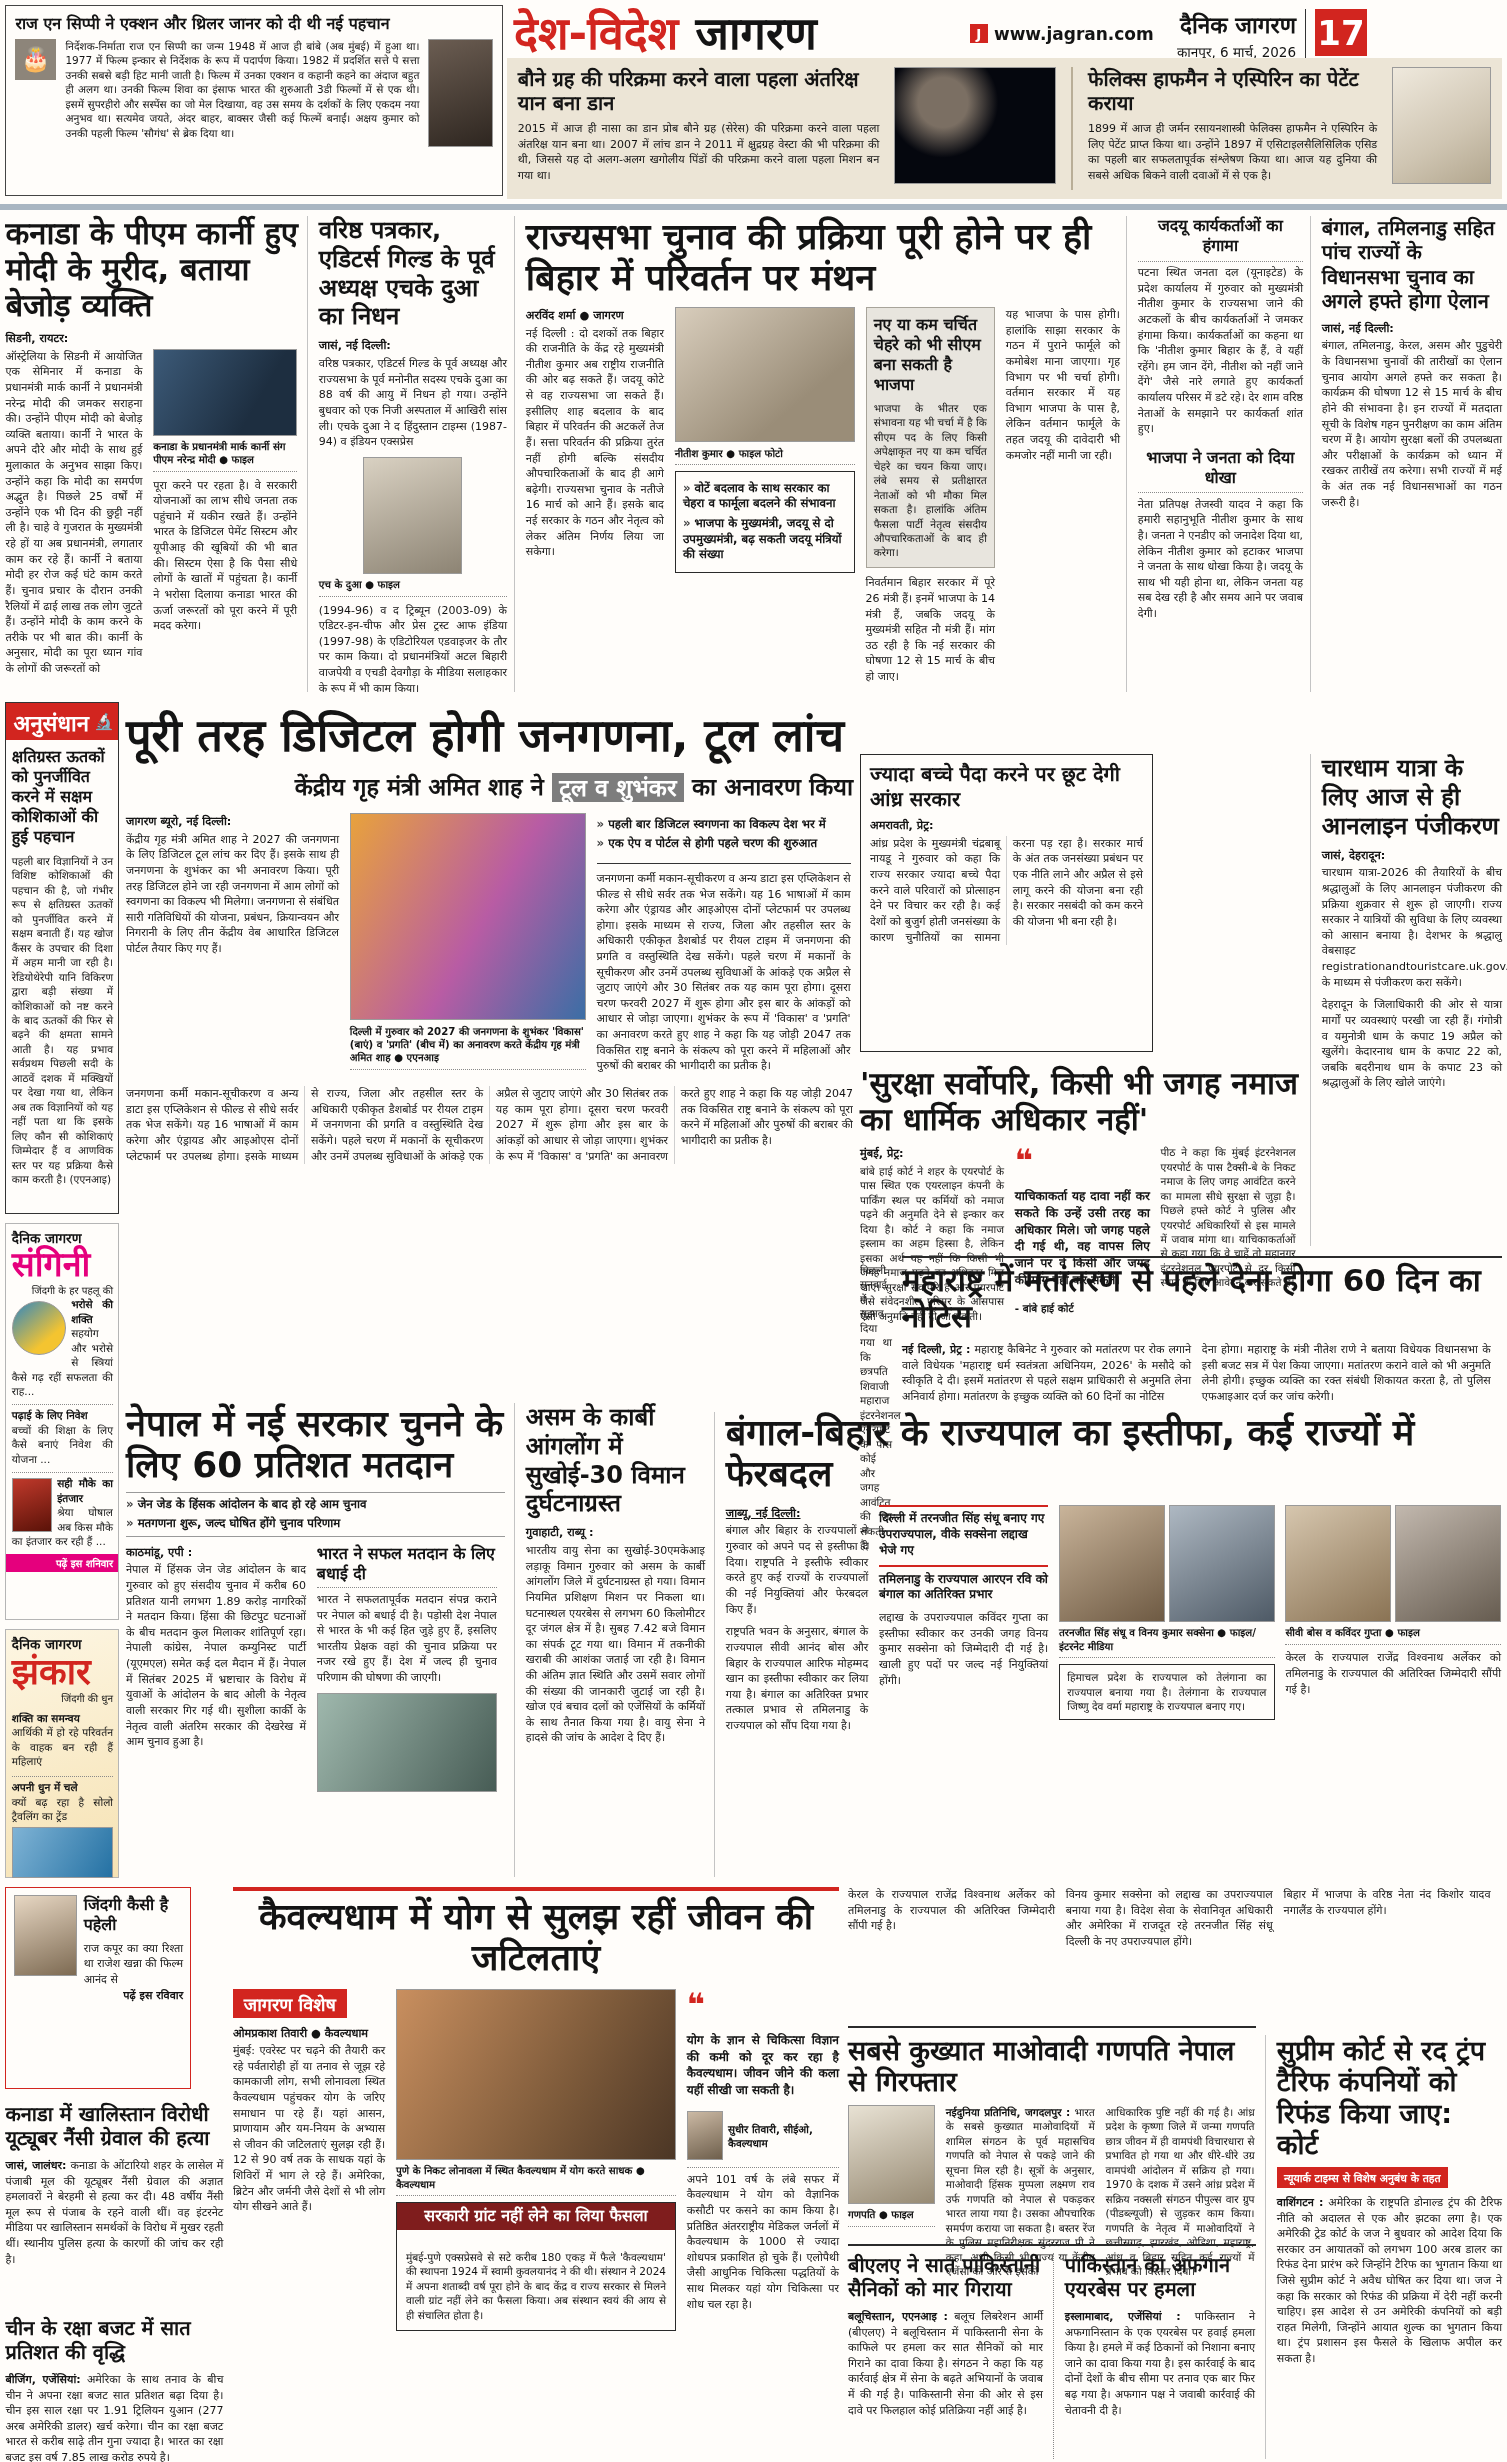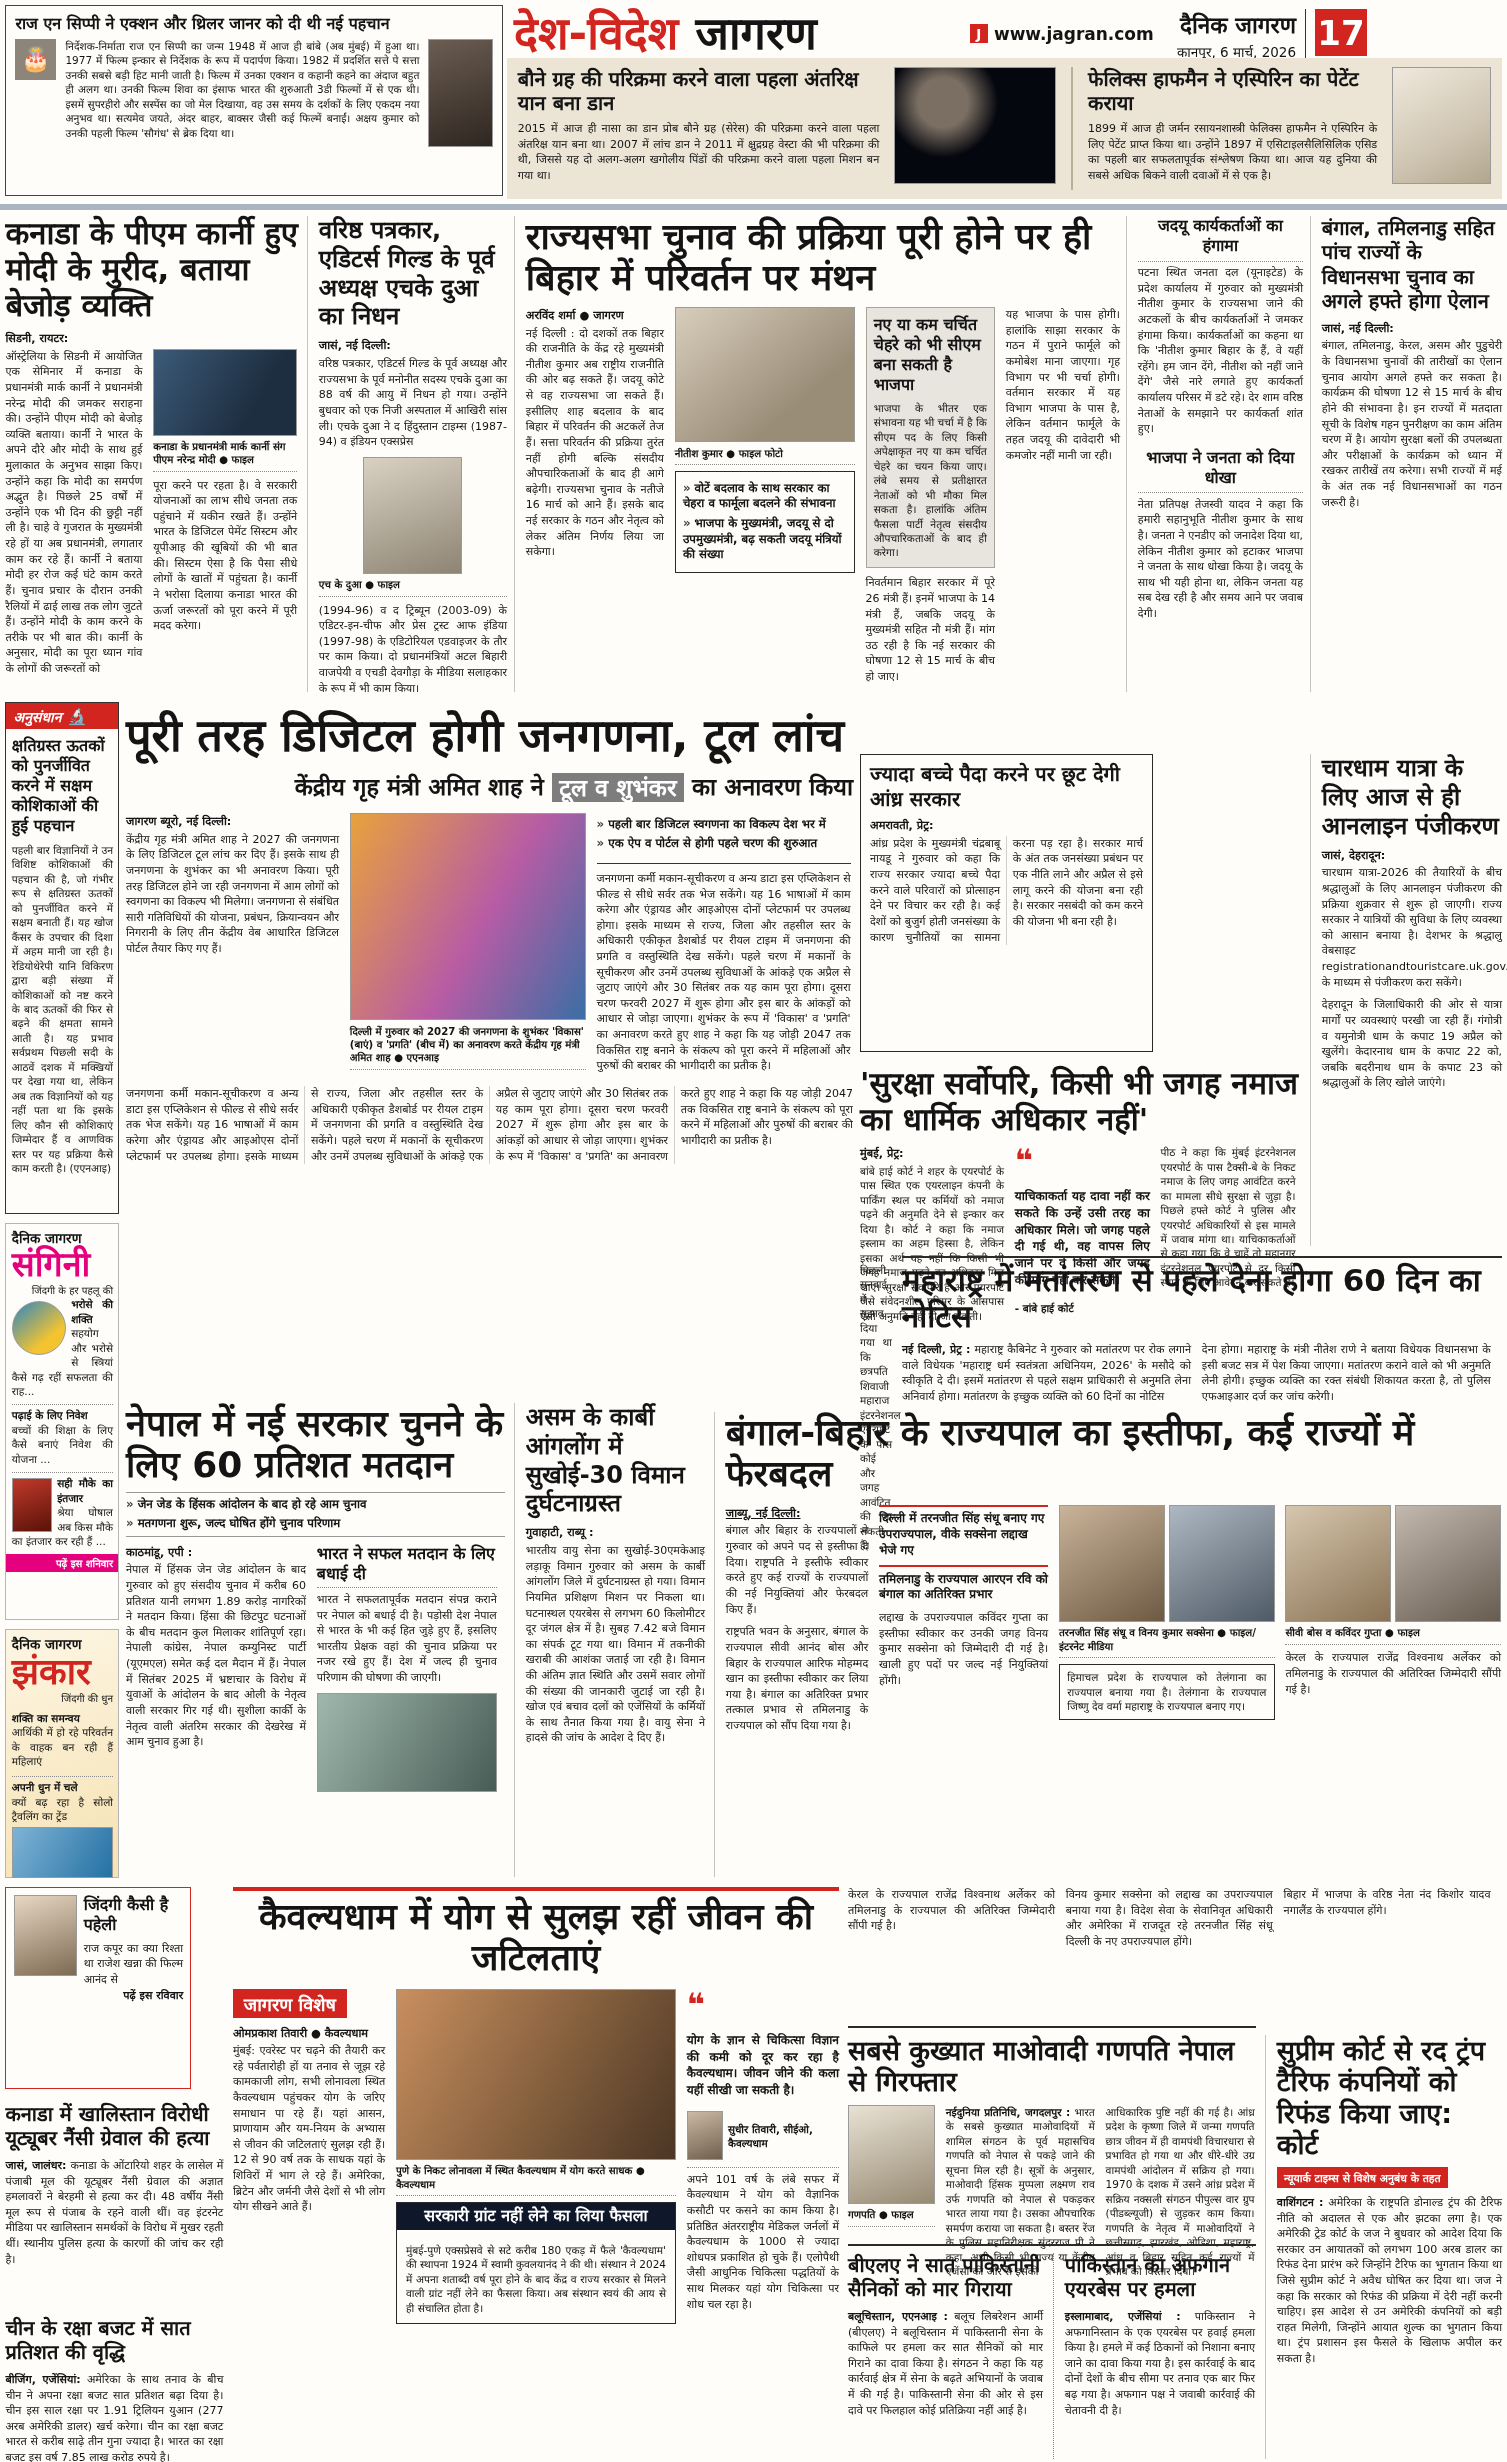--- a/index.html
+++ b/index.html
@@ -142,21 +142,21 @@
   </section>
 
   <section class="abs vline-l" style="left:1310px;top:216px;width:192px;height:476px;">
     <h2 class="h-sm">बंगाल, तमिलनाडु सहित पांच राज्यों के विधानसभा चुनाव का अगले हफ्ते होगा ऐलान</h2>
     <p class="by">जासं, नई दिल्ली:</p>
     <p class="bd">बंगाल, तमिलनाडु, केरल, असम और पुडुचेरी के विधानसभा चुनावों की तारीखों का ऐलान चुनाव आयोग अगले हफ्ते कर सकता है। कार्यक्रम की घोषणा 12 से 15 मार्च के बीच होने की संभावना है। इन राज्यों में मतदाता सूची के विशेष गहन पुनरीक्षण का काम अंतिम चरण में है। आयोग सुरक्षा बलों की उपलब्धता और परीक्षाओं के कार्यक्रम को ध्यान में रखकर तारीखें तय करेगा। सभी राज्यों में मई के अंत तक नई विधानसभाओं का गठन जरूरी है।</p>
   </section>
 
   <section class="abs" style="left:5.4px;top:702px;width:114px;height:512px;border:1.3px solid #333;padding:0 5.4px 5.4px;">
     <div style="display:flex;align-items:center;background:#d2251f;color:#fff;margin:0 -5.4px;padding:3.6px 7.2px;gap:5.4px;">
-      <span style="font-weight:700;font-size:14px;font-style:italic;">अनुसंधान</span>
+      <span style="font-weight:700;font-size:22px;">अनुसंधान</span>
       <span style="font-size:16px;">🔬</span>
     </div>
     <h3 class="h-xs" style="margin-top:7.2px;">क्षतिग्रस्त ऊतकों को पुनर्जीवित करने में सक्षम कोशिकाओं की हुई पहचान</h3>
     <p class="bd-sm" style="margin-top:6.3px;">पहली बार विज्ञानियों ने उन विशिष्ट कोशिकाओं की पहचान की है, जो गंभीर रूप से क्षतिग्रस्त ऊतकों को पुनर्जीवित करने में सक्षम बनाती हैं। यह खोज कैंसर के उपचार की दिशा में अहम मानी जा रही है। रेडियोथेरेपी यानि विकिरण द्वारा बड़ी संख्या में कोशिकाओं को नष्ट करने के बाद ऊतकों की फिर से बढ़ने की क्षमता सामने आती है। यह प्रभाव सर्वप्रथम पिछली सदी के आठवें दशक में मक्खियों पर देखा गया था, लेकिन अब तक विज्ञानियों को यह नहीं पता था कि इसके लिए कौन सी कोशिकाएं जिम्मेदार हैं व आणविक स्तर पर यह प्रक्रिया कैसे काम करती है। (एएनआइ)</p>
   </section>
 
   <section class="abs" style="left:5.4px;top:1223px;width:114px;height:397px;border:1.3px solid #b5b5b5;padding:5.4px;">
     <div style="font-weight:700;font-size:13.5px;">दैनिक जागरण</div>
     <div style="color:#e5007d;font-weight:700;font-size:34px;line-height:1.05;">संगिनी</div>
     <div style="font-size:10px;text-align:right;">जिंदगी के हर पहलू की</div>
@@ -348,21 +348,21 @@
     <div class="flexrow" style="margin-top:10.8px;">
       <div style="width:153px;">
         <div class="tag-red">जागरण विशेष</div>
         <p class="by">ओमप्रकाश तिवारी ● कैवल्यधाम</p>
         <p class="bd">मुंबई: एवरेस्ट पर चढ़ने की तैयारी कर रहे पर्वतारोही हों या तनाव से जूझ रहे कामकाजी लोग, सभी लोनावला स्थित कैवल्यधाम पहुंचकर योग के जरिए समाधान पा रहे हैं। यहां आसन, प्राणायाम और यम-नियम के अभ्यास से जीवन की जटिलताएं सुलझ रही हैं। 12 से 90 वर्ष तक के साधक यहां के शिविरों में भाग ले रहे हैं। अमेरिका, ब्रिटेन और जर्मनी जैसे देशों से भी लोग योग सीखने आते हैं।</p>
       </div>
       <div style="width:280px;">
         <div class="photo" style="width:280px;height:171px;background:linear-gradient(120deg,#c98f5f,#7d5a3a 60%,#4b3category5);background:linear-gradient(120deg,#c98f5f,#7d5a3a 60%,#4b3625);"></div>
         <div class="cap">पुणे के निकट लोनावला में स्थित कैवल्यधाम में योग करते साधक ● कैवल्यधाम</div>
         <div class="box" style="border-width:1.1px;margin-top:3.6px;">
-          <h3 class="h-xs center" style="background:#0f172a;color:#fff;margin:-7.2px -9px 13px;padding:3.6px;">सरकारी ग्रांट नहीं लेने का लिया फैसला</h3>
+          <h3 class="h-xs center" style="background:#7f1d1d;color:#fff;margin:-7.2px -9px 20px;padding:3.6px;">सरकारी ग्रांट नहीं लेने का लिया फैसला</h3>
           <p class="bd-sm">मुंबई-पुणे एक्सप्रेसवे से सटे करीब 180 एकड़ में फैले 'कैवल्यधाम' की स्थापना 1924 में स्वामी कुवलयानंद ने की थी। संस्थान ने 2024 में अपना शताब्दी वर्ष पूरा होने के बाद केंद्र व राज्य सरकार से मिलने वाली ग्रांट नहीं लेने का फैसला किया। अब संस्थान स्वयं की आय से ही संचालित होता है।</p>
         </div>
       </div>
       <div style="width:153px;">
         <span class="quote-mark">❝</span>
         <p class="qt">योग के ज्ञान से चिकित्सा विज्ञान की कमी को दूर कर रहा है कैवल्यधाम। जीवन जीने की कला यहीं सीखी जा सकती है।</p>
         <div style="display:flex;gap:5.4px;align-items:center;margin-top:5.4px;">
           <div class="photo" style="width:41px;height:49px;background:linear-gradient(160deg,#cbb9a4,#6e5f4c);"></div>
           <p class="attr" style="margin:0;">सुधीर तिवारी, सीईओ, कैवल्यधाम</p>
         </div>

